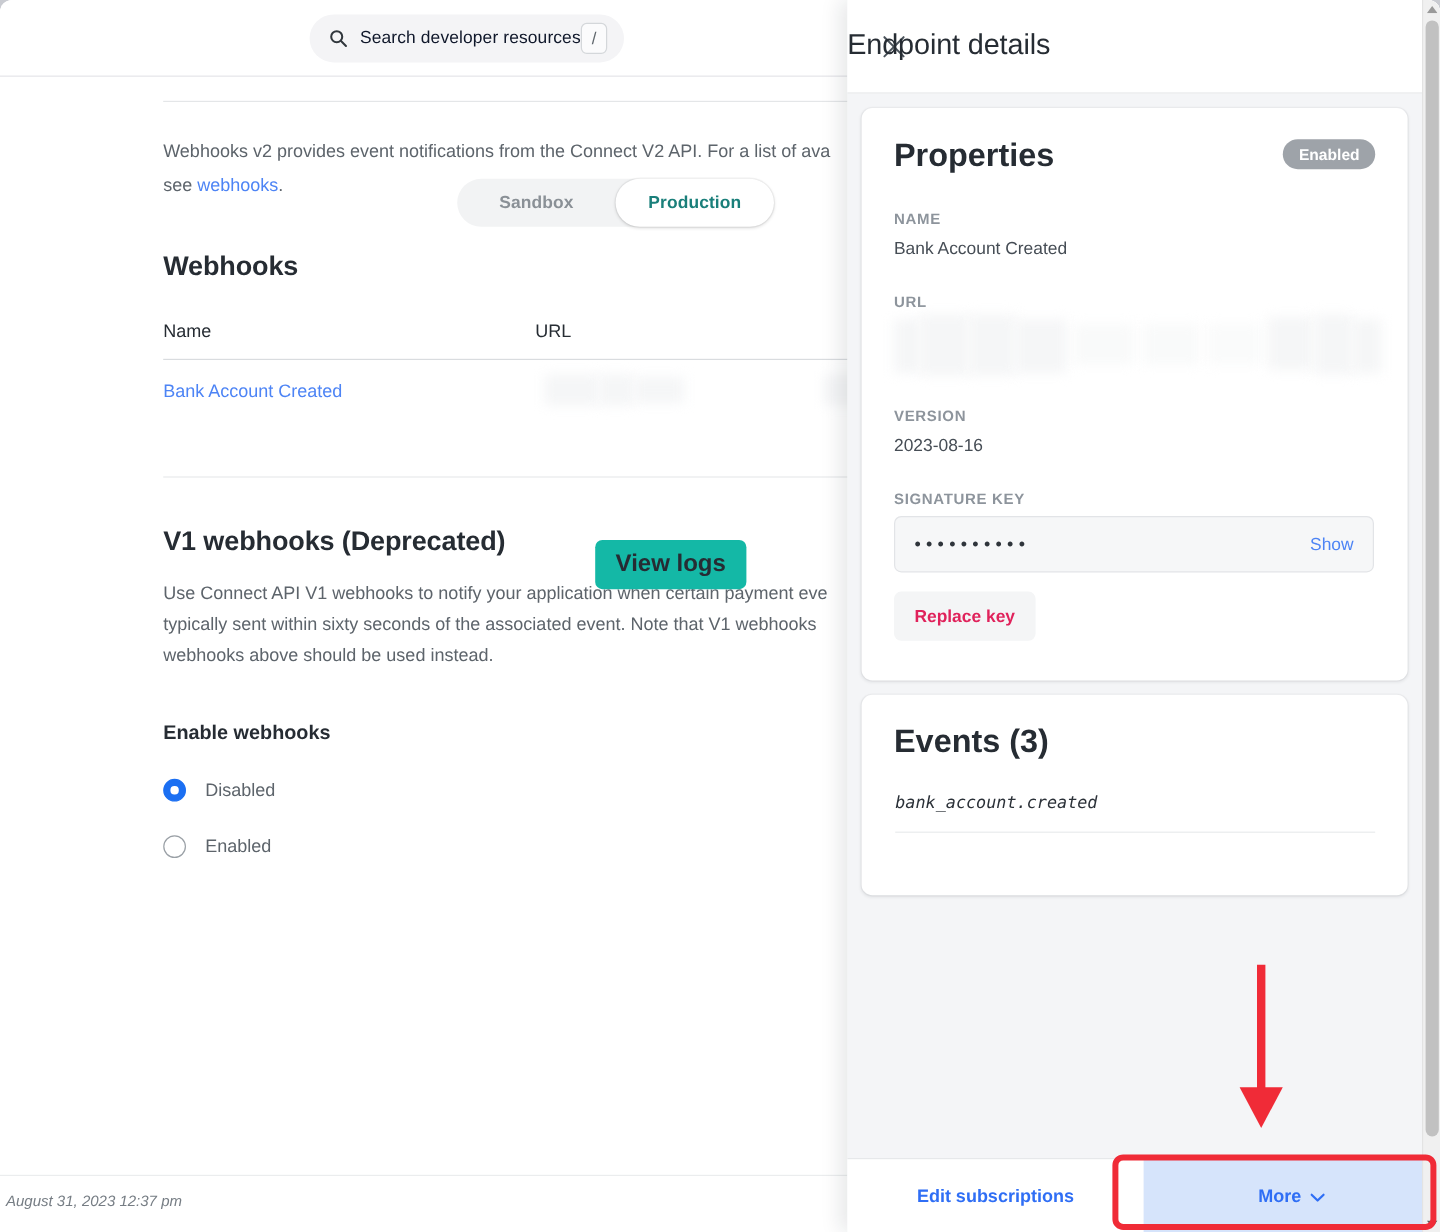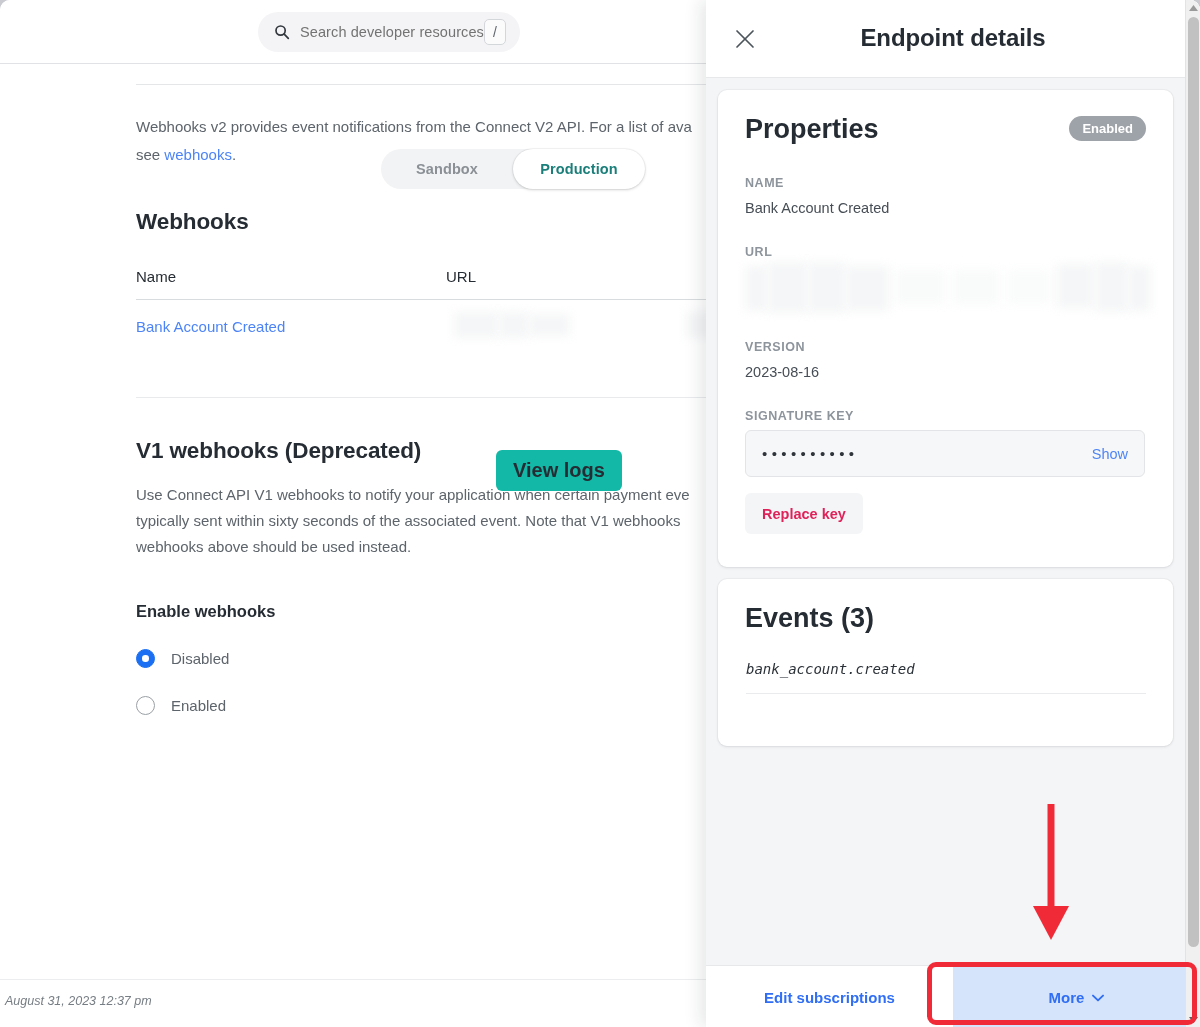--- a/index.html
+++ b/index.html
@@ -37,21 +37,21 @@
     padding: 0 12px;
   }
   #search-pill .mag {
     width: 16px; height: 16px; flex: 0 0 16px;
     margin-right: 10px; margin-left: 4px;
     color: #31373d;
   }
   #search-pill .ph {
     flex: 1 1 auto;
     font-size: 14.5px;
-    color: #737373;
+    color: #0f172a;
     letter-spacing: .1px;
     white-space: nowrap;
   }
   #slash-key {
     width: 23px; height: 26px;
     border: 1px solid #d4d7da;
     border-radius: 5px;
     background: #fbfbfc;
     display: flex; align-items: center; justify-content: center;
     font-size: 14px; color: #5f666c;
@@ -233,22 +233,21 @@
     border-bottom: 1px solid #e6e8ea;
   }
   #panel-close {
     position: absolute; left: 26px; top: 26px;
     width: 26px; height: 26px;
     color: #4c545c;
   }
   #panel-title {
     position: absolute; left: 0; top: 24px;
     width: 494px;
-    text-align: center;
-    font-size: 24px; font-weight: 700;
+    font-size: 24px; font-weight: 400;
     color: #262c33;
     letter-spacing: -0.1px;
   }
 
   .card {
     position: absolute;
     left: 12px;
     width: 455px;
     background: #ffffff;
     border-radius: 9px;

